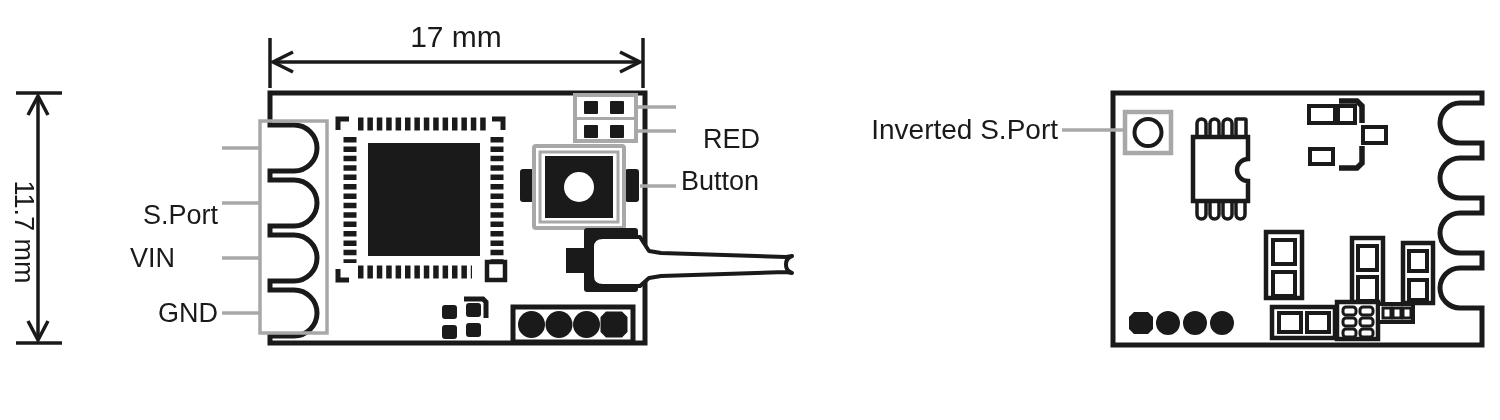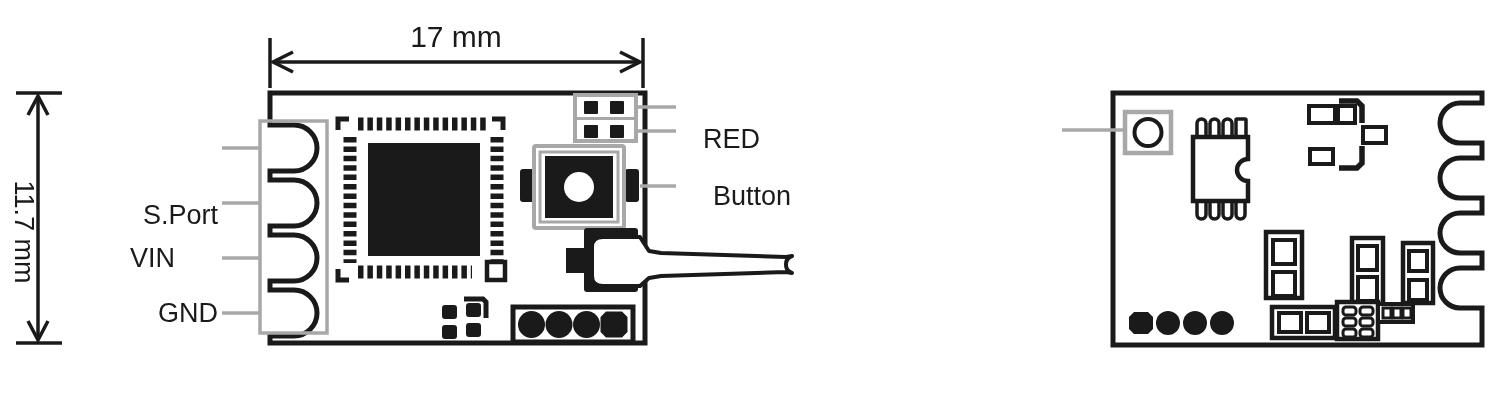--- a/index.html
+++ b/index.html
@@ -26,21 +26,21 @@
     left:-41px;top:218px;width:130px;height:28px;
     text-align:center;font-size:27px;line-height:28px;
     transform:rotate(90deg);
   }
   #lbl-sbus{right:1282px;top:133px;}
   #lbl-sport{right:1282px;top:200px;}
   #lbl-vin{right:1325px;top:243px;}
   #lbl-gnd{right:1282px;top:298px;margin-left:28px;}
   #lbl-red{left:703px;top:93px;margin-top:31px;}
   #lbl-green{left:681px;top:117px;}
-  #lbl-button{left:681px;top:181px;margin-left:32px;}
+  #lbl-button{left:681px;top:166px;}
   #lbl-inverted{right:442px;top:115px;font-size:28px;}
 </style>
 </head>
 <body>
 
 <div id="canvas">
 
   <svg id="art" width="1500" height="420" viewBox="0 0 1500 420">
 
     <g stroke="#1a1a1a" stroke-width="3.5" fill="none">
@@ -217,13 +217,14 @@
   <div id="dim-w" class="lbl">17 mm</div>
   <div id="dim-h" class="lbl">11.7 mm</div>
 
   <div id="lbl-sport" class="lbl right-anchored">S.Port</div>
   <div id="lbl-vin" class="lbl right-anchored">VIN</div>
   <div id="lbl-gnd" class="lbl right-anchored">GND</div>
 
   <div id="lbl-red" class="lbl">RED</div>
   <div id="lbl-button" class="lbl">Button</div>
 
+  <div id="lbl-inverted" class="lbl right-anchored">Inverted S.Port</div>
 </div>
 
 </body></html>

